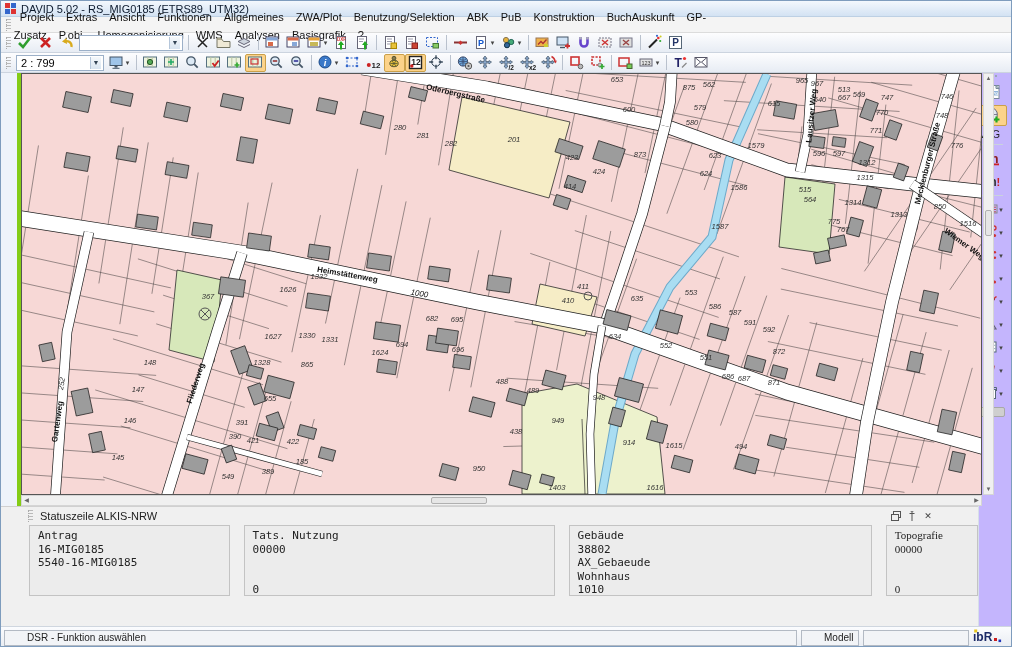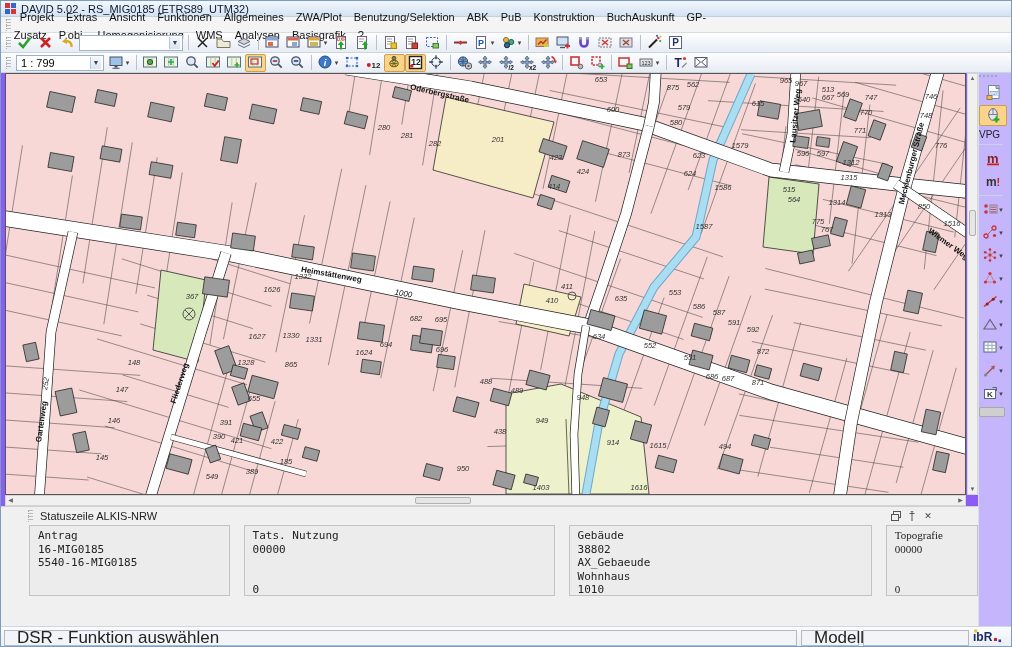--- a/index.html
+++ b/index.html
@@ -19,21 +19,21 @@
   .tbtn{width:21px;height:18px;display:flex;align-items:center;justify-content:center;border:1px solid transparent;border-radius:2px;margin:0 0;}
   .tbtn.sel{background:#fcd38a;border-color:#caa04a;}
   .tbtn svg{display:block;}
   .tsep{width:1px;height:15px;background:#b9c1cd;margin:0 3px;}
   .dd{font-size:7px;color:#444;margin-left:-1px;width:7px;text-align:center;}
   .combo{height:16px;background:#fff;border:1px solid #9cb0c8;display:flex;align-items:center;font-size:11px;padding:0 2px 0 4px;margin:0 2px;}
   .combo .ca{margin-left:auto;width:11px;height:12px;background:linear-gradient(#f5f8fb,#d8e4f0);border-left:1px solid #b5c6da;color:#345;font-size:7px;display:flex;align-items:center;justify-content:center;}
   
   .content{display:flex;height:553px;}
   .leftcol{width:977px;}
-  .maprow{height:433px;background:#8b5cf6;position:relative;padding-left:4px;}
+  .maprow{height:433px;background:#84cc16;position:relative;padding-left:4px;margin-left:16px;}
   .mapwrap{position:absolute;left:4px;top:0;width:961px;height:422px;border:1px solid #555;overflow:hidden;background:#f7d8d6;}
   .mapwrap svg{display:block;}
   .vscroll{position:absolute;left:966px;top:0;width:11px;height:422px;background:#f0f0f0;border:1px solid #d5d5d5;}
   .hscroll{position:absolute;left:4px;top:422px;width:961px;height:11px;background:#f0f0f0;border:1px solid #d5d5d5;}
   .sarrow{position:absolute;font-size:6px;color:#666;width:9px;height:9px;line-height:9px;text-align:center;background:#f0f0f0;}
   .sthumb{position:absolute;background:#e6e6e6;border:1px solid #b0b0b0;border-radius:2px;}
   
   .sidebar{width:35px;background:#c4b5fd;border-left:1px solid #d7dfe9;display:flex;flex-direction:column;align-items:flex-start;padding-top:2px;}
   .sbtn{width:28px;height:21px;display:flex;align-items:center;justify-content:center;border:1px solid transparent;border-radius:2px;margin:1px 0;}
   .sbtn.sel{background:#fcd38a;border-color:#caa04a;}
@@ -44,21 +44,21 @@
   
   .statuspanel{height:120px;background:#f0f0f0;border-top:1px solid #d0d0d0;padding-left:20px;}
   .sphead{height:17px;display:flex;align-items:center;padding:0 4px;}
   .sphead .title{font-size:11px;color:#222;margin-left:4px;}
   .spctrl{margin-left:auto;display:flex;gap:4px;margin-right:40px;}
   .spctrl span{width:12px;height:12px;display:flex;align-items:center;justify-content:center;color:#444;font-size:9px;}
   .spboxes{display:flex;padding:1px 0 0 8px;gap:14px;justify-content:space-between;}
   .spbox{background:#ececec;border:1px solid #c3c3c3;height:71px;padding:3px 8px;font-family:"DejaVu Sans Mono",monospace;font-size:11px;color:#222;line-height:13.5px;white-space:pre;}
   
   .statusbar{height:22px;background:linear-gradient(#fbfcfe,#e8ecf2);border-top:1px solid #cfd6df;display:flex;align-items:center;padding:0 3px;}
-  .sbbox{height:16px;border:1px solid #b3bac4;background:#f2f4f7;display:flex;align-items:center;font-size:17px;color:#222;padding:0 12px;}
+  .sbbox{height:16px;border:1px solid #b3bac4;background:#f2f4f7;display:flex;align-items:center;font-size:10px;color:#222;padding:0 22px;}
   .logo{margin-left:auto;margin-right:6px;}
 </style>
 </head>
 <body>
 
 <div class="win">
 
   <div class="titlebar">
     <span class="applogo">
       <i style="left:0;top:0;background:#d33;"></i>
@@ -243,21 +243,21 @@
         <svg width="17" height="17" viewBox="0 0 17 17">
           <rect x="2.5" y="2.5" width="12" height="12" fill="#fff" stroke="#567"></rect>
           <text x="8.5" y="12" font-size="10" text-anchor="middle" fill="#236" font-weight="bold">P</text>
         </svg>
       </span>
     </div>
 
   <div class="toolbar" id="toolbar2">
       <span class="grip"></span>
       <span class="combo" style="width: 88px;">
-        <span>1 : 799</span>
+        <span>2 : 799</span>
         <span class="ca">▼</span>
       </span>
       <span class="tbtn" style="width: 27px;">
         <svg width="17" height="17" viewBox="0 0 17 17">
           <rect x="2" y="3" width="12" height="8.5" fill="#9fc4e8" stroke="#456"></rect>
           <rect x="6.5" y="12" width="3" height="1.6" fill="#456"></rect>
           <path d="M4.5 14.3h7" stroke="#456"></path>
         </svg>
         <span class="dd">▾</span>
       </span>

